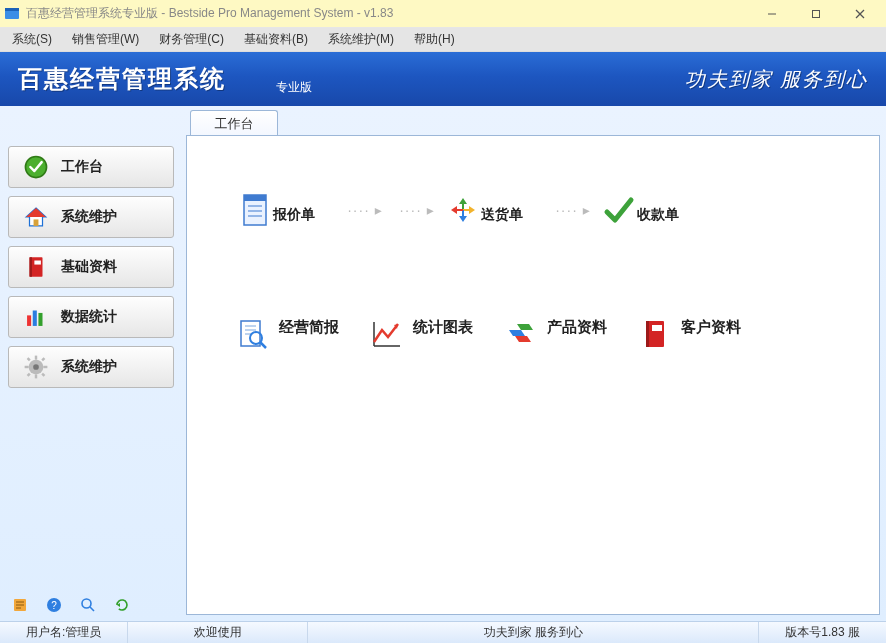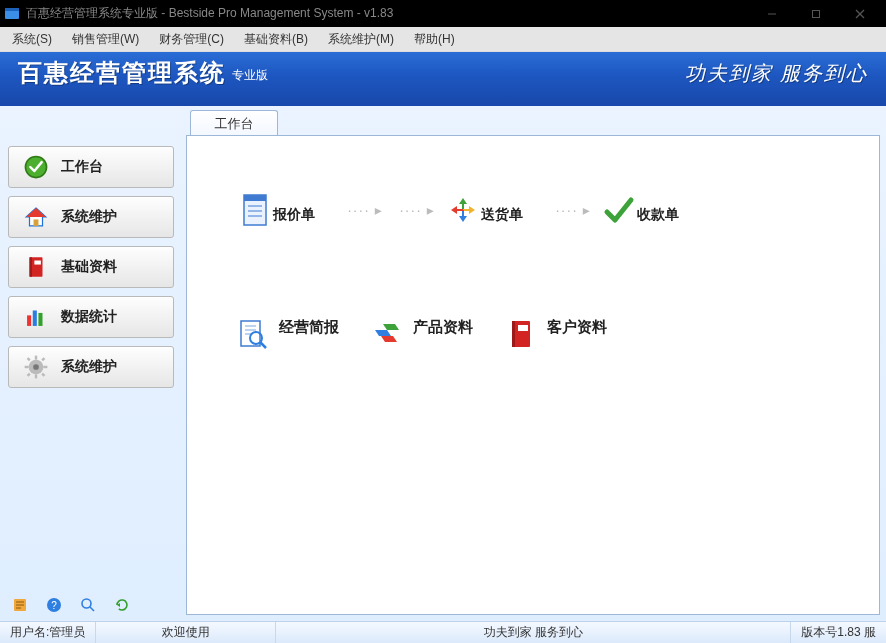--- a/index.html
+++ b/index.html
@@ -1,27 +1,27 @@
 <!DOCTYPE html>
 <html><head>
 <meta charset="utf-8">
 <style>
   * { box-sizing: border-box; margin: 0; padding: 0; }
   html, body { width: 886px; height: 643px; font-family: "Microsoft YaHei", "SimSun", sans-serif; font-size: 12px; overflow: hidden; background: #fff; }
   
-  .titlebar { height: 28px; background: #000000; display: flex; align-items: center; padding: 0 4px; color: #888; border-bottom: 1px solid #e6e6e6; }
+  .titlebar { height: 28px; background: #fef9c3; display: flex; align-items: center; padding: 0 4px; color: #888; border-bottom: 1px solid #e6e6e6; }
   .titlebar .app-icon { width: 16px; height: 16px; margin-right: 6px; }
   .titlebar .title { flex: 1; }
   .winbtns { display: flex; }
   .winbtn { width: 44px; height: 28px; display: flex; align-items: center; justify-content: center; color: #666; }
   
   .menubar { height: 24px; background: #e5e5e5; display: flex; align-items: center; padding: 0 2px; color: #333; border-bottom: 1px solid #ddd; }
   .menuitem { padding: 2px 10px; cursor: default; }
   
-  .banner { height: 54px; background: linear-gradient(to bottom,#2a6dd6 0%,#1d56c0 45%,#1848aa 100%); display: flex; align-items: center; color: #fff; padding: 0 18px 12px 18px; position: relative; }
+  .banner { height: 54px; background: linear-gradient(to bottom,#2a6dd6 0%,#1d56c0 45%,#1848aa 100%); display: flex; align-items: center; color: #fff; padding: 0 18px 0 18px; position: relative; gap: 44px; }
   .banner .brand-main { font-size: 24px; font-weight: bold; letter-spacing: 2px; text-shadow: 1px 1px 0 rgba(0,0,0,.3); }
   .banner .brand-sub { font-size: 12px; margin-left: 6px; align-self: flex-end; padding-bottom: 10px; }
   .banner .slogan { margin-left: auto; font-family: "KaiTi","STKaiti",serif; font-size: 20px; font-style: italic; letter-spacing: 2px; text-shadow: 1px 1px 0 rgba(0,0,0,.3); }
   
   .body { display: flex; height: calc(643px - 28px - 24px - 54px - 22px); background: linear-gradient(to bottom,#eaf3ff,#dfeeff); }
   .sidebar { width: 182px; padding: 40px 8px 4px 8px; display: flex; flex-direction: column; gap: 8px; position: relative; }
   .sidebtn { height: 42px; background: linear-gradient(to bottom,#fefefe,#e6e6e6); border: 1px solid #b9b9b9; border-radius: 3px; display: flex; align-items: center; padding: 0 10px 0 14px; cursor: default; box-shadow: inset 0 1px 0 #fff; }
   .sidebtn .icon { width: 26px; height: 26px; margin-right: 12px; }
   .sidebtn .label { font-size: 14px; font-weight: bold; color: #222; }
   .sidebar-spacer { flex: 1; }
@@ -37,21 +37,21 @@
   .flowitem { width: 100px; display: flex; flex-direction: row; align-items: center; cursor: default; }
   .flowitem .ficon { width: 36px; height: 36px; }
   .flowitem .flabel { margin-top: 10px; font-size: 14px; font-weight: bold; color: #222; }
   .arrow { width: 48px; height: 20px; display: flex; align-items: center; justify-content: center; color: #bbb; font-size: 14px; letter-spacing: 1px; }
   .shortcutrow { display: flex; align-items: center; gap: 32px; padding-left: 30px; margin-top: 90px; }
   .shortcut { display: flex; align-items: flex-start; gap: 10px; cursor: default; }
   .shortcut .sicon { width: 32px; height: 32px; }
   .shortcut .slabel { font-size: 15px; font-weight: bold; color: #222; }
   
   .statusbar { height: 22px; background: linear-gradient(to bottom,#f5f9ff,#dbe9fb); border-top: 1px solid #bcd1ea; display: flex; align-items: center; font-size: 12px; color: #333; }
-  .statusbar .cell { padding: 0 10px; border-right: 1px solid #c8d8ec; height: 100%; display: flex; align-items: center; }
+  .statusbar .cell { padding: 0 26px; border-right: 1px solid #c8d8ec; height: 100%; display: flex; align-items: center; }
   .statusbar .cell.stretch { flex: 1; justify-content: center; border-right: 1px solid #c8d8ec; }
   .statusbar .cell:last-child { border-right: none; margin-left: auto; }
 </style>
 </head>
 <body>
 
 <div class="titlebar">
   <svg class="app-icon" viewBox="0 0 16 16">
       <rect x="1" y="2" width="14" height="11" rx="1" fill="#3b8ee6"></rect>
       <rect x="1" y="2" width="14" height="3" fill="#1c62b8"></rect>
@@ -210,20 +210,29 @@
                 <line x1="8" y1="8" x2="19" y2="8" stroke="#7ba7df"></line>
                 <line x1="8" y1="12" x2="19" y2="12" stroke="#7ba7df"></line>
                 <line x1="8" y1="16" x2="15" y2="16" stroke="#7ba7df"></line>
                 <circle cx="19" cy="20" r="6" fill="none" stroke="#2f7fe0" stroke-width="2"></circle>
                 <line x1="23.5" y1="24.5" x2="29" y2="30" stroke="#2f7fe0" stroke-width="2.5"></line>
               </svg>
             <span class="slabel">经营简报</span>
           </div>
           <div class="shortcut">
             <svg class="sicon" viewBox="0 0 32 32">
+                <polyline points="3,28 3,4" fill="none" stroke="#333" stroke-width="1.5"></polyline>
+                <polyline points="3,28 29,28" fill="none" stroke="#333" stroke-width="1.5"></polyline>
+                <polyline points="3,24 11,12 17,19 27,6" fill="none" stroke="#e43b2e" stroke-width="2.5"></polyline>
+                <polygon points="27,6 23,7 26,11" fill="#e43b2e"></polygon>
+              </svg>
+            <span class="slabel">统计图表</span>
+          </div>
+          <div class="shortcut">
+            <svg class="sicon" viewBox="0 0 32 32">
                 <polygon points="12,6 24,6 28,12 16,12" fill="#3da23a"></polygon>
                 <polygon points="4,12 16,12 20,18 8,18" fill="#2f7fe0"></polygon>
                 <polygon points="10,18 22,18 26,24 14,24" fill="#e43b2e"></polygon>
               </svg>
             <span class="slabel">产品资料</span>
           </div>
           <div class="shortcut">
             <svg class="sicon" viewBox="0 0 32 32">
                 <rect x="7" y="3" width="18" height="26" rx="1" fill="#d32424"></rect>
                 <rect x="7" y="3" width="3" height="26" fill="#9c1a1a"></rect>

